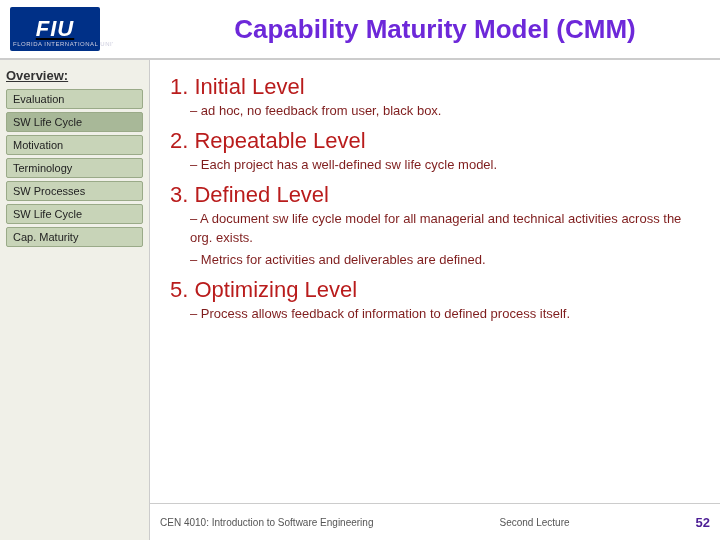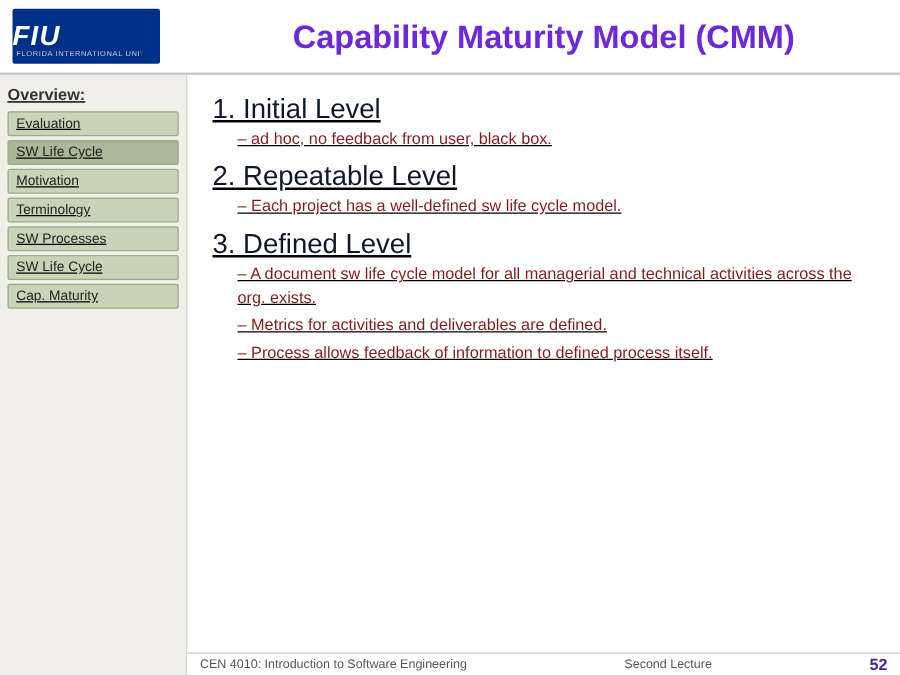--- a/index.html
+++ b/index.html
@@ -24,26 +24,28 @@
 
     #logo-area {
       display: flex;
       align-items: center;
       width: 150px;
       flex-shrink: 0;
     }
 
     #logo-box {
       background: #003087;
-      width: 118px;
+      width: 90px;
       height: 44px;
       display: flex;
       align-items: center;
+      justify-content: center;
       border-radius: 2px;
       position: relative;
+      text-decoration: underline;
     }
 
     #logo-fiu {
       color: #fff;
       font-size: 22px;
       font-weight: bold;
       font-style: italic;
       letter-spacing: 1px;
     }
 
@@ -61,21 +63,20 @@
       text-align: center;
       font-size: 26px;
       font-weight: bold;
       color: #6d28d9;
     }
 
     
     #main {
       display: flex;
       height: 480px;
-      text-decoration: underline;
     }
 
     
     #sidebar {
       width: 150px;
       flex-shrink: 0;
       background: #f0f0e8;
       border-right: 1px solid #ccc;
       padding: 8px 6px;
     }
@@ -108,21 +109,21 @@
       flex: 1;
       padding: 14px 20px 8px 20px;
       overflow: hidden;
       background: #fff;
     }
 
     .level-heading {
       font-size: 22px;
       font-weight: normal;
       margin-bottom: 2px;
-      color: #0f172a;
+      color: #b91c1c;
       margin-top: 8px;
     }
 
     .level-heading:first-child {
       margin-top: 0;
     }
 
     .level-desc {
       font-size: 13px;
       color: #7f1d1d;
@@ -130,21 +131,21 @@
       margin-bottom: 4px;
       line-height: 1.4;
     }
 
     
     #footer {
       position: absolute;
       bottom: 0;
       left: 150px;
       right: 0;
-      height: 18px;
+      height: 37px;
       border-top: 1px solid #ccc;
       display: flex;
       align-items: center;
       justify-content: space-between;
       padding: 0 10px;
       font-size: 10px;
       color: #555;
       background: #fff;
     }
 
@@ -186,20 +187,21 @@
 
   <div id="content">
 
   <div class="level-heading">1.  Initial Level</div>
       <div class="level-desc">– ad hoc, no feedback from user, black box.</div>
       <div class="level-heading">2.  Repeatable Level</div>
       <div class="level-desc">– Each project has a well-defined sw life cycle model.</div>
       <div class="level-heading">3.  Defined Level</div>
       <div class="level-desc">– A document sw life cycle model for all managerial and technical activities across the org. exists.</div>
       <div class="level-desc">– Metrics for activities and deliverables are defined.</div>
+      <div class="level-heading">5.  Optimizing Level</div>
       <div class="level-desc">– Process allows feedback of information to defined process itself.</div>
     </div>
 
 </div>
 
 <div id="footer">
   <span class="footer-left">CEN 4010: Introduction to Software Engineering</span>
   <span class="footer-right">Second Lecture</span>
   <span class="page-num">52</span>
 </div>

